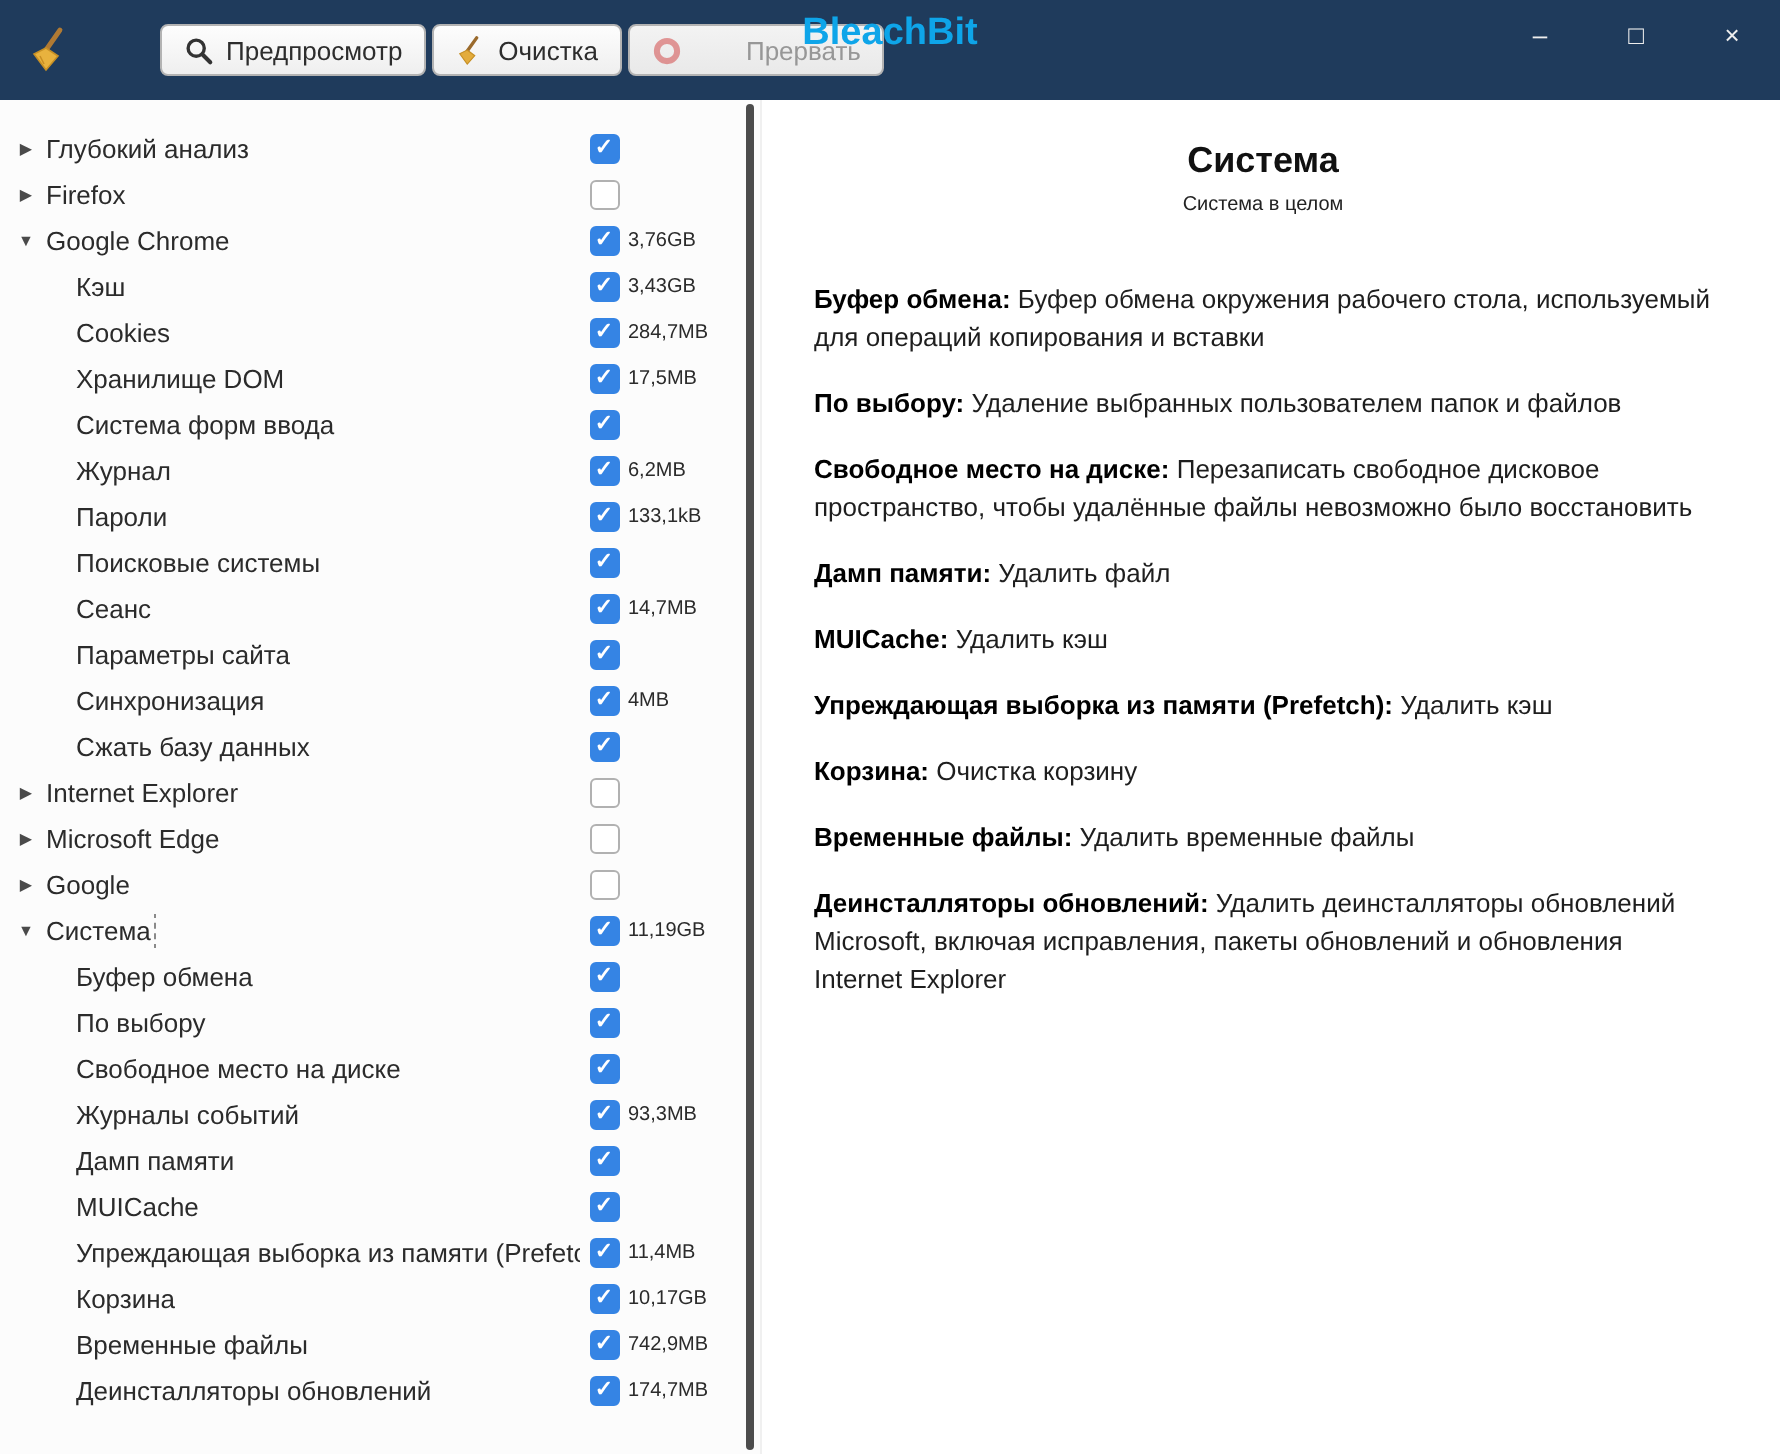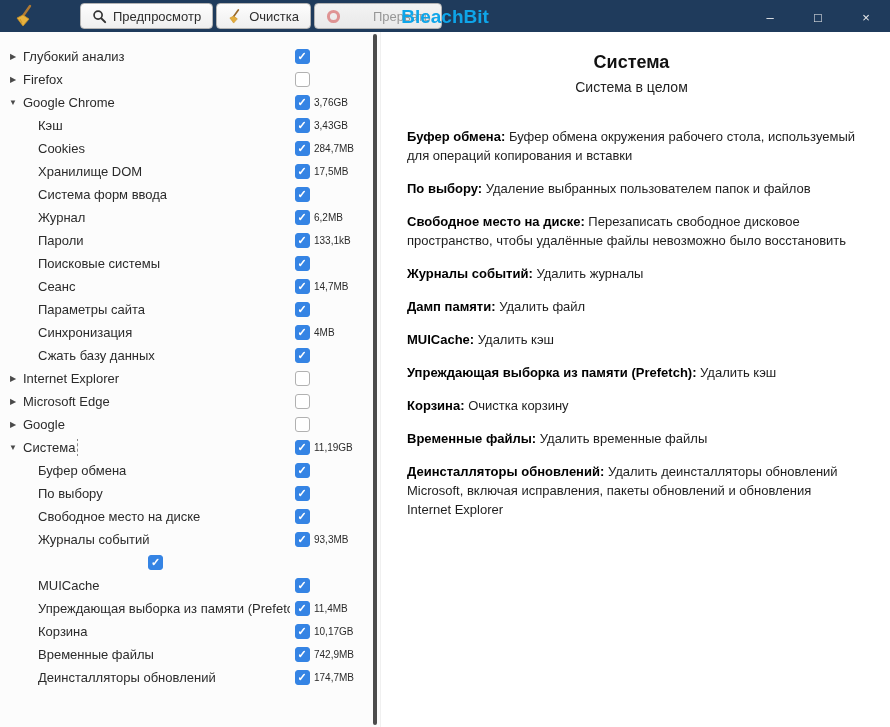--- a/index.html
+++ b/index.html
@@ -3,21 +3,21 @@
 <meta charset="utf-8">
 <style>
   * { margin:0; padding:0; box-sizing:border-box; }
   html,body { width:890px; height:727px; overflow:hidden; }
   body { font-family:"Liberation Sans", sans-serif; background:#ffffff; color:#2b2b2b; }
 
   .window { width:890px; height:727px; display:flex; flex-direction:column; }
 
   
   .titlebar {
-    height:32px; flex:none; background:#1f3b5c; display:flex; align-items:center;
+    height:50px; flex:none; background:#1f3b5c; display:flex; align-items:center;
     position:relative; padding:0 10px;
   }
   .logo { width:24px; height:24px; margin-left:4px; flex:none; }
   .tb-group { display:flex; gap:3px; margin-left:42px; }
   .tb-btn {
     display:inline-flex; align-items:center; gap:6px; height:26px; padding:0 11px;
     background:linear-gradient(#fdfdfd,#efefef); border:1px solid #b3b3b3; border-radius:4px;
     font-family:"Liberation Sans", sans-serif; font-size:13px; color:#2d2d2d; cursor:default;
   }
   .tb-btn.disabled { color:#979797; background:linear-gradient(#f3f3f3,#e9e9e9);gap:32px; }
@@ -53,21 +53,21 @@
   .checkbox.checked { background:#3584e4; border-color:#3584e4; }
   .checkbox.checked::after { content:"✓"; color:#fff; font-size:11px; font-weight:bold; line-height:1; }
   .tree-scrollbar {
     position:absolute; right:3px; top:2px; bottom:2px; width:4px;
     background:#4c4c4c; border-radius:2px;
   }
 
   
   .detail-panel { flex:1; background:#ffffff; padding:20px 34px 0 26px; border-left:1px solid #f0f0f0; overflow:hidden; }
   .detail-title { text-align:center; font-size:18px; font-weight:bold; color:#111111; }
-  .detail-subtitle { text-align:center; font-size:14px; margin-top:6px; color:#222222; }
+  .detail-subtitle { text-align:center; font-size:10px; margin-top:6px; color:#222222; }
   .entries { margin-top:32px; }
   .entry { font-size:13px; line-height:19px; margin-bottom:14px; color:#1e1e1e; }
   .entry .term { font-weight:bold; color:#000000;text-align:center; }
 </style>
 </head>
 <body>
 
 <div class="window">
 
   <div class="titlebar">
@@ -272,20 +272,21 @@
 
   <div class="tree-row level-1">
     <span class="expander"></span>
     <span class="tree-label"><span class="lbl-text">Журналы событий</span></span>
     <span class="checkbox checked"></span>
     <span class="tree-size">93,3MB</span>
   </div>
 
   <div class="tree-row level-1">
     <span class="expander"></span>
+    <span class="tree-label"><span class="lbl-text">Дамп памяти</span></span>
     <span class="checkbox checked"></span>
     <span class="tree-size"></span>
   </div>
 
   <div class="tree-row level-1">
     <span class="expander"></span>
     <span class="tree-label"><span class="lbl-text">MUICache</span></span>
     <span class="checkbox checked"></span>
     <span class="tree-size"></span>
   </div>
@@ -324,21 +325,20 @@
     <div class="detail-panel">
       <div class="detail-title">Система</div>
       <div class="detail-subtitle">Система в целом</div>
       <div class="entries">
   <p class="entry"><b class="term">Буфер обмена:</b> <span class="desc">Буфер обмена окружения рабочего стола, используемый для операций копирования и вставки</span></p>
 
   <p class="entry"><b class="term">По выбору:</b> <span class="desc">Удаление выбранных пользователем папок и файлов</span></p>
 
   <p class="entry"><b class="term">Свободное место на диске:</b> <span class="desc">Перезаписать свободное дисковое пространство, чтобы удалённые файлы невозможно было восстановить</span></p>
 
-  <p class="entry"><b class="term">Журналы событий:</b> <span class="desc">Удалить журналы</span></p>
 
   <p class="entry"><b class="term">Дамп памяти:</b> <span class="desc">Удалить файл</span></p>
 
   <p class="entry"><b class="term">MUICache:</b> <span class="desc">Удалить кэш</span></p>
 
   <p class="entry"><b class="term">Упреждающая выборка из памяти (Prefetch):</b> <span class="desc">Удалить кэш</span></p>
 
   <p class="entry"><b class="term">Корзина:</b> <span class="desc">Очистка корзину</span></p>
 
   <p class="entry"><b class="term">Временные файлы:</b> <span class="desc">Удалить временные файлы</span></p>

